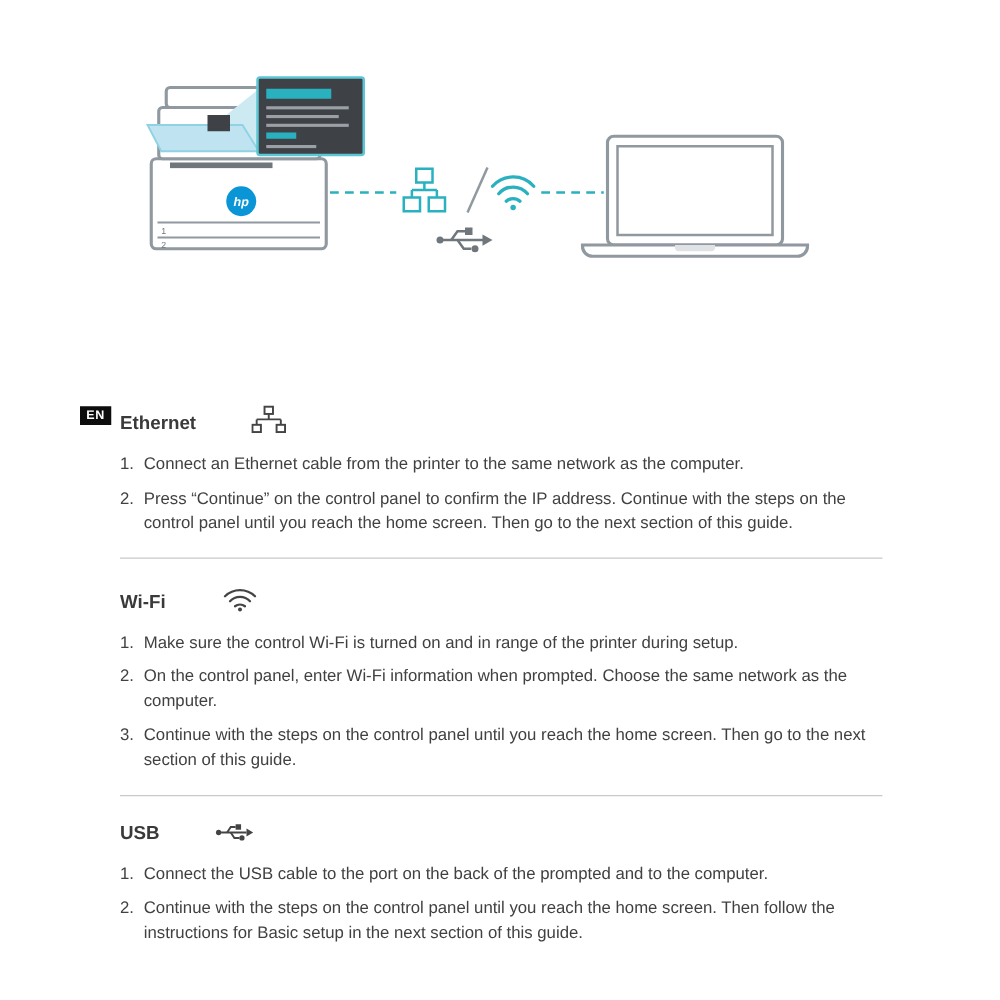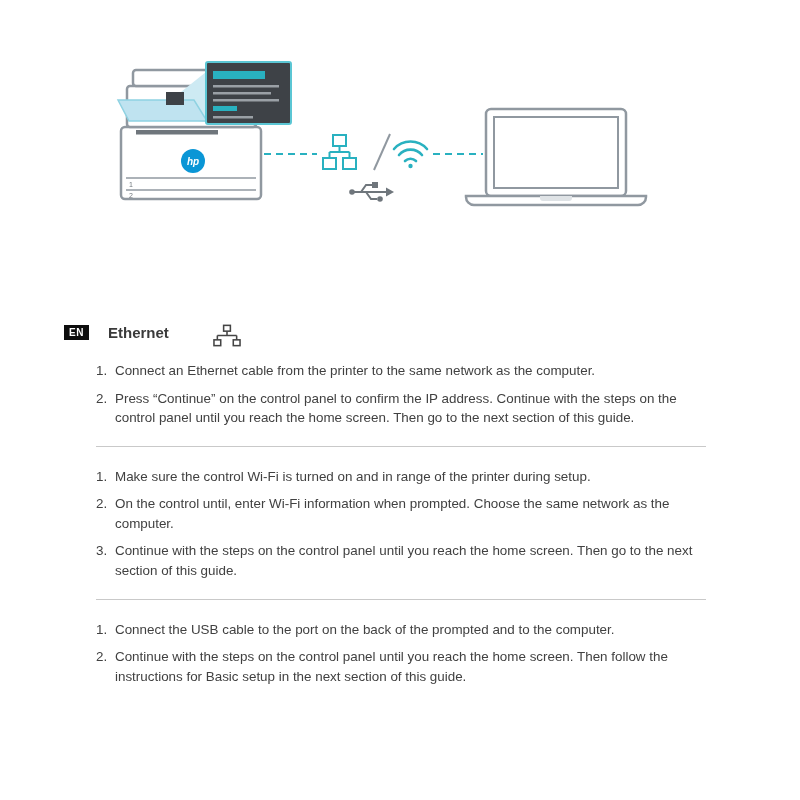--- a/index.html
+++ b/index.html
@@ -9,28 +9,28 @@
     font-family:"Liberation Sans", sans-serif;
     color:#414141;
     position:relative;
     overflow:hidden;
   }
   .page { position:absolute; inset:0; background:#ffffff;border-radius:29px; }
   .illustration { position:absolute; top:0; left:0; }
 
   .content { position:absolute; top:324px; left:64px; width:648px; }
 
-  .section-header { display:flex; align-items:flex-start; position:relative; padding-left:32px; }
+  .section-header { display:flex; align-items:flex-end; position:relative; padding-left:32px; }
   .lang-badge {
     position:absolute; left:0; top:1px;
     background:#0d0d0d; color:#ffffff;
     font-size:10px; font-weight:bold; letter-spacing:0.5px;
     padding:2px 5px 2px 5px;
   }
-  .section-title { font-size:15px; font-weight:bold; color:#3a3a3a;margin-left:12px; }
+  .section-title { font-size:15px; font-weight:bold; color:#3a3a3a; }
   .header-icon { margin-left:44px; display:inline-flex; align-items:center; }
 
   .steps { list-style:none; margin-top:14px; padding-left:32px; }
   .step { display:flex; margin-bottom:8px; font-size:13.4px; line-height:1.46; color:#414141; }
   .step-num { width:19px; flex:none; }
   .step-text { flex:1; max-width:592px; }
 
   .divider {
     border:none; border-top:1px solid #c9c9c9;
     margin:18px 0 20px 32px; width:610px;
@@ -143,39 +143,64 @@
         <li class="step">
           <span class="step-num">2.</span>
           <span class="step-text">Press “Continue” on the control panel to confirm the IP address. Continue with the steps on the control panel until you reach the home screen. Then go to the next section of this guide.</span>
         </li>
       </ol>
     </section>
 
     <hr class="divider">
 
     <section>
+      <div class="section-header">
+        <h2 class="section-title">Wi-Fi</h2>
+        <span class="header-icon">
+          <svg width="31" height="23" viewBox="0 0 31 23" fill="none" stroke="#444444" stroke-width="1.8" stroke-linecap="round">
+            <path d="M3,10 a17,17 0 0 1 24,0"></path>
+            <path d="M7,14 a11,11 0 0 1 16,0"></path>
+            <path d="M11,18 a6.5,6.5 0 0 1 8,0"></path>
+            <circle cx="15" cy="20.5" r="1.6" fill="#444444" stroke="none"></circle>
+          </svg>
+        </span>
+      </div>
       <ol class="steps">
         <li class="step">
           <span class="step-num">1.</span>
           <span class="step-text">Make sure the control Wi-Fi is turned on and in range of the printer during setup.</span>
         </li>
         <li class="step">
           <span class="step-num">2.</span>
-          <span class="step-text">On the control until, enter Wi-Fi information when prompted. Choose the same network as the computer.</span>
+          <span class="step-text">On the control panel, enter Wi-Fi information when prompted. Choose the same network as the computer.</span>
         </li>
         <li class="step">
           <span class="step-num">3.</span>
           <span class="step-text">Continue with the steps on the control panel until you reach the home screen. Then go to the next section of this guide.</span>
         </li>
       </ol>
     </section>
 
     <hr class="divider">
 
     <section>
+      <div class="section-header">
+        <h2 class="section-title">USB</h2>
+        <span class="header-icon">
+          <svg width="32" height="18" viewBox="0 0 33 18" fill="#444444" stroke="#444444" stroke-width="1.6">
+            <circle cx="3" cy="9" r="2.2" stroke="none"></circle>
+            <line x1="5" y1="9" x2="26" y2="9"></line>
+            <polygon points="26,5.8 31.5,9 26,12.2" stroke="none"></polygon>
+            <polyline points="10,9 13,4.5 17,4.5" fill="none"></polyline>
+            <rect x="17" y="2.2" width="4.5" height="4.5" stroke="none"></rect>
+            <polyline points="13,9 16,13.5 20,13.5" fill="none"></polyline>
+            <circle cx="22.2" cy="13.5" r="2.2" stroke="none"></circle>
+          </svg>
+        </span>
+      </div>
       <ol class="steps">
         <li class="step">
           <span class="step-num">1.</span>
           <span class="step-text">Connect the USB cable to the port on the back of the prompted and to the computer.</span>
         </li>
         <li class="step">
           <span class="step-num">2.</span>
           <span class="step-text">Continue with the steps on the control panel until you reach the home screen. Then follow the instructions for Basic setup in the next section of this guide.</span>
         </li>
       </ol>

